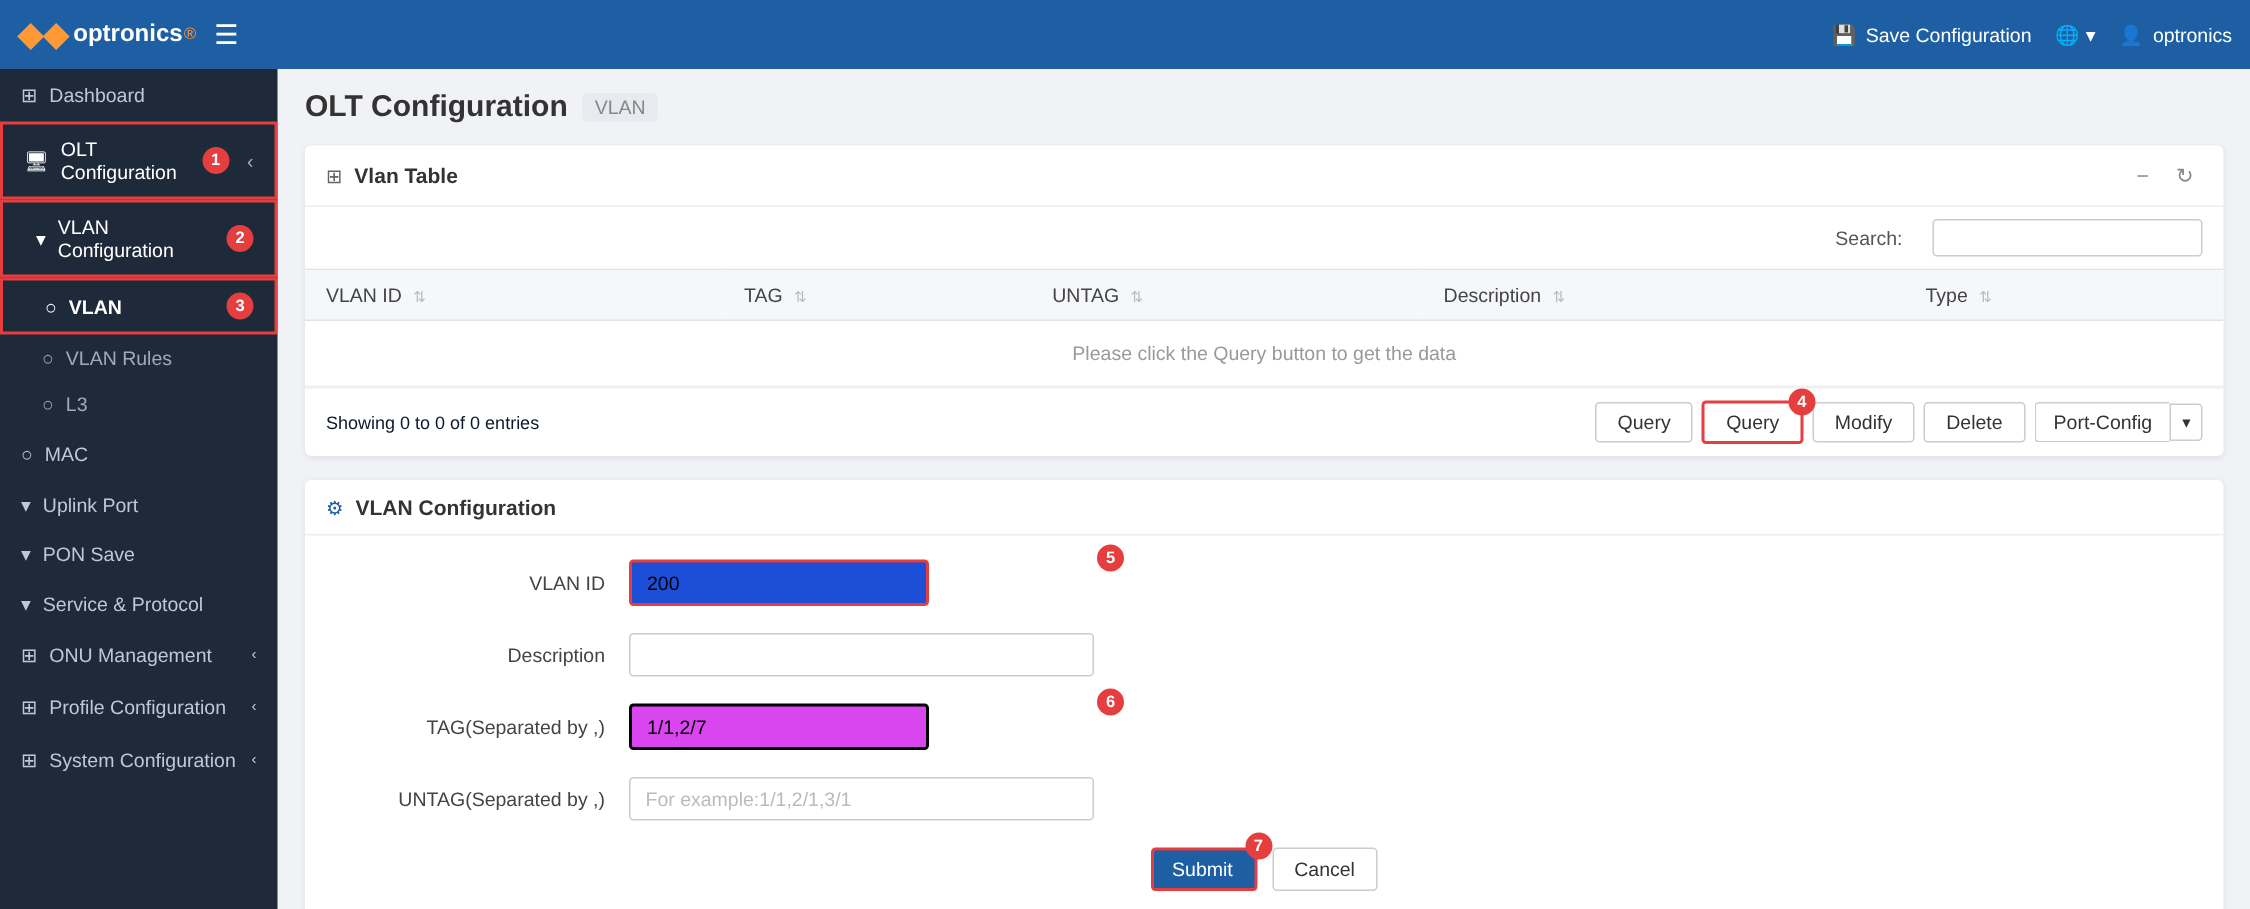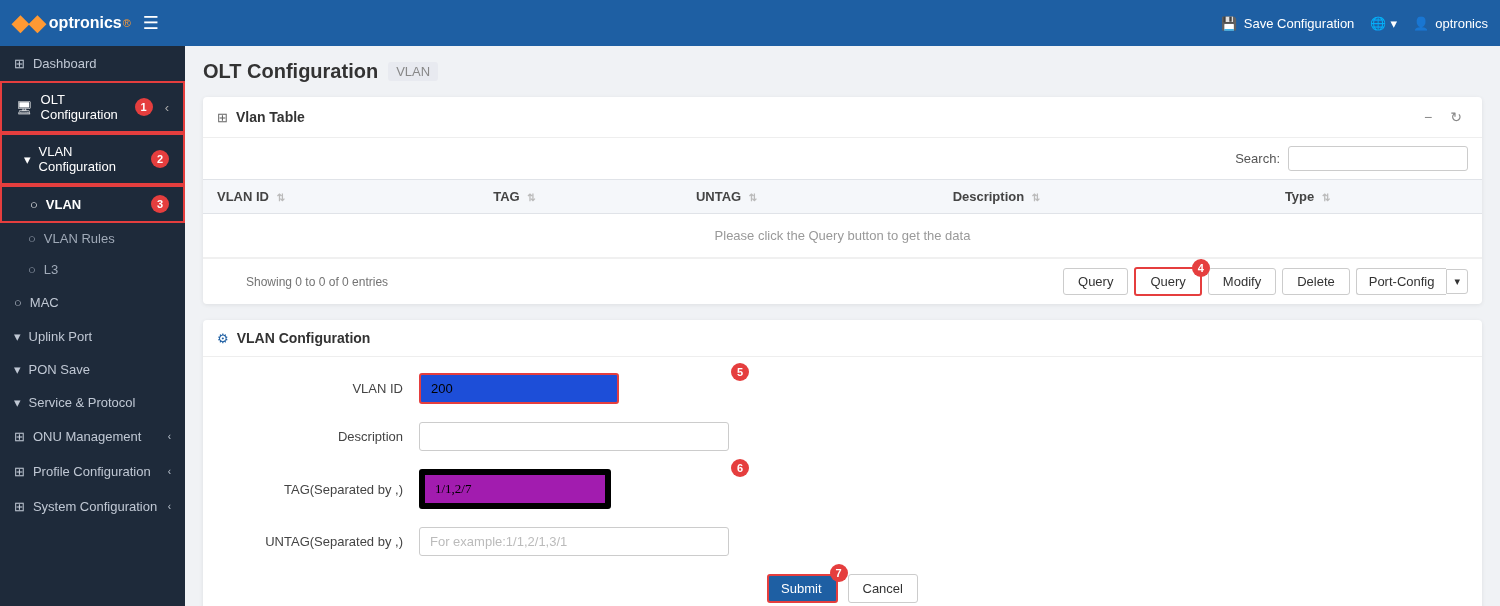--- a/index.html
+++ b/index.html
@@ -177,21 +177,21 @@
       font-size: 14px;
       padding: 2px 6px;
     }
 
     
     .table-toolbar {
       display: flex;
       align-items: center;
       justify-content: flex-end;
       padding: 8px 14px;
-      gap: 8px;
+      gap: 20px;
     }
     .search-label { color: #555; font-size: 13px; }
     .search-input {
       border: 1px solid #ccc;
       border-radius: 3px;
       padding: 4px 8px;
       font-size: 13px;
       width: 180px;
     }
     .table-container { overflow-x: auto; }
@@ -200,21 +200,21 @@
       border-collapse: collapse;
       font-size: 13px;
     }
     thead th {
       background: #f5f7fa;
       border-top: 1px solid #e0e3e8;
       border-bottom: 1px solid #e0e3e8;
       padding: 9px 14px;
       text-align: left;
       color: #444;
-      font-weight: 700;
+      font-weight: 400;
       white-space: nowrap;
     }
     thead th .sort-icon { color: #bbb; font-size: 10px; margin-left: 4px; }
     tbody td {
       padding: 9px 14px;
       border-bottom: 1px solid #f0f0f0;
       color: #555;
     }
     .empty-row td {
       text-align: center;
@@ -223,21 +223,21 @@
     }
 
     
     .table-footer {
       display: flex;
       align-items: center;
       justify-content: space-between;
       padding: 8px 14px;
       border-top: 1px solid #f0f0f0;
     }
-    .showing-text { color: #737373; font-size: 12px; margin-left: 29px; }
+    .showing-text { color: #0f172a; font-size: 12px; }
     .action-buttons {
       display: flex;
       gap: 6px;
       align-items: center;
     }
     .btn {
       padding: 5px 14px;
       border-radius: 3px;
       border: 1px solid #ccc;
       background: white;
@@ -309,21 +309,21 @@
     }
     .form-input {
       flex: 1;
       max-width: 310px;
       padding: 6px 10px;
       border: 1px solid #ccc;
       border-radius: 3px;
       font-size: 13px;
     }
     .form-input.highlighted { border: 2px solid #e53e3e; background: #1d4ed8; }
-    .form-input.active { border: 6px solid #000000; background: #a21caf; font-family: Liberation Serif, serif; }
+    .form-input.active { border: 2px solid #000000; background: #d946ef; }
     .form-input::placeholder { color: #bbb; }
     .form-actions {
       display: flex;
       justify-content: center;
       gap: 10px;
       margin-top: 10px;
     }
 
     
     .watermark {

